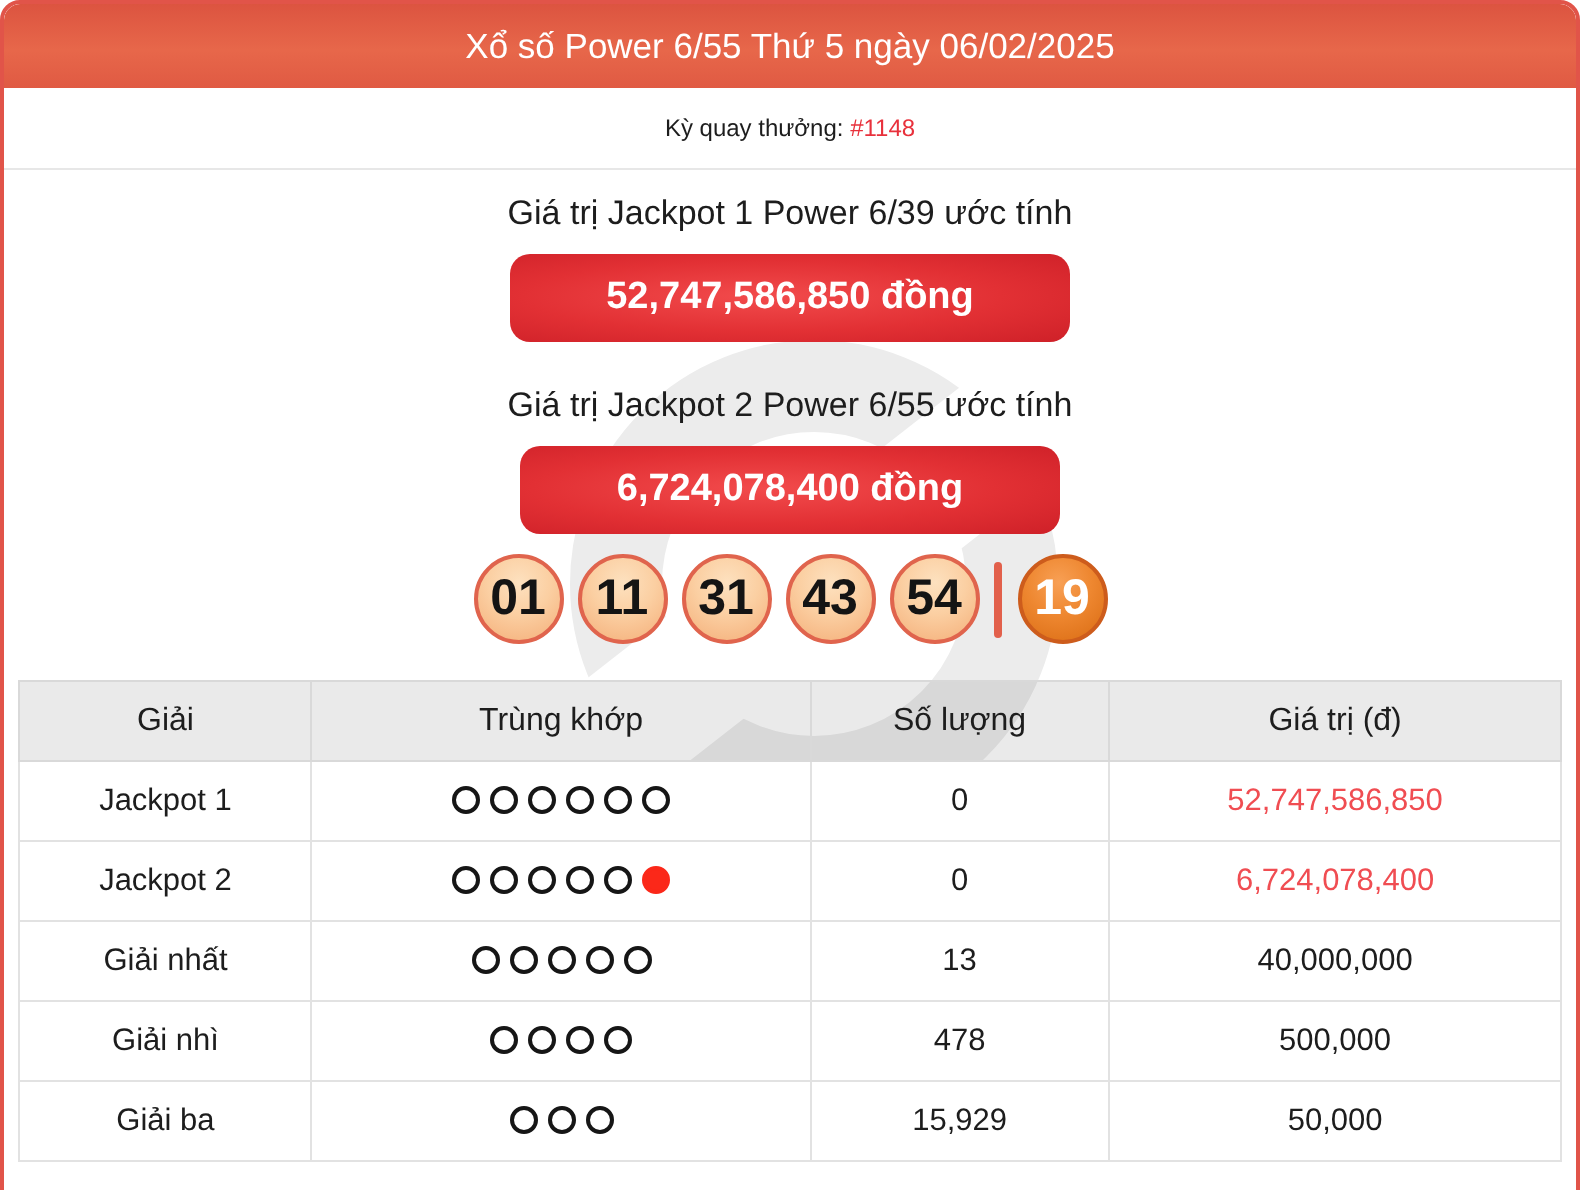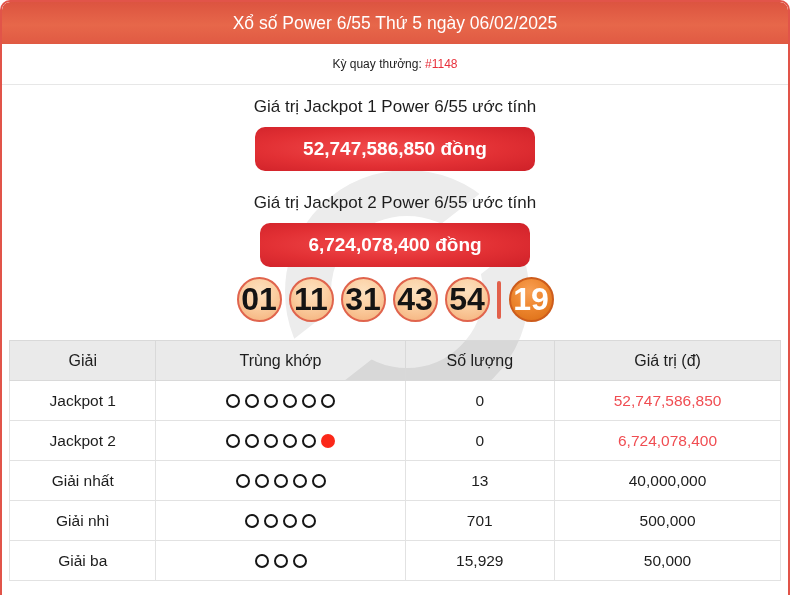--- a/index.html
+++ b/index.html
@@ -60,21 +60,21 @@
     color: #fff; font-weight: bold; font-size: 19px;
     background: radial-gradient(ellipse at 45% 48%, #f24b4c 0%, #e23034 55%, #ce2028 100%);
   }
   
   .balls { display: flex; justify-content: center; align-items: center; margin-top: 10px; }
   .ball {
     width: 45px; height: 45px; border-radius: 50%;
     border: 2px solid #e0644d;
     background: radial-gradient(circle at 50% 30%, #fde1bf 0%, #fbcfa2 45%, #f4ae78 100%);
     display: flex; align-items: center; justify-content: center;
-    font-size: 32px; font-weight: bold; color: #141414;
+    font-size: 25px; font-weight: bold; color: #141414;
     margin: 0 3.5px;
   }
   .ball.special {
     border-color: #cd5c1c; color: #fff;
     background: radial-gradient(circle at 45% 30%, #f8a055 0%, #ee8730 45%, #d96b12 100%);
   }
   .ball-sep {
     width: 4px; height: 38px; border-radius: 2px;
     background: #e2604b; margin: 0 4px;
   }
@@ -118,21 +118,21 @@
   </div>
 
   <div class="content">
     <div class="title-band">Xổ số Power 6/55 Thứ 5 ngày 06/02/2025</div>
 
     <div class="draw-line">
       <span>Kỳ quay thưởng: </span>
       <span class="draw-num">#1148</span>
     </div>
 
-    <div class="jp-label">Giá trị Jackpot 1 Power 6/55 ước tính</div>
+    <div class="jp-label">Giá trị Jackpot 1 Power 6/39 ước tính</div>
     <div class="jp-pill">52,747,586,850 đồng</div>
 
     <div class="jp-label jp-label-2">Giá trị Jackpot 2 Power 6/55 ước tính</div>
     <div class="jp-pill">6,724,078,400 đồng</div>
 
     <div class="balls" id="balls">
         <div class="ball">01</div>
         <div class="ball">11</div>
         <div class="ball">31</div>
         <div class="ball">43</div>
@@ -165,21 +165,21 @@
           </tr>
           <tr>
             <td>Giải nhất</td>
             <td><span class="circle"></span><span class="circle"></span><span class="circle"></span><span class="circle"></span><span class="circle"></span></td>
             <td>13</td>
             <td class="">40,000,000</td>
           </tr>
           <tr>
             <td>Giải nhì</td>
             <td><span class="circle"></span><span class="circle"></span><span class="circle"></span><span class="circle"></span></td>
-            <td>701</td>
+            <td>478</td>
             <td class="">500,000</td>
           </tr>
           <tr>
             <td>Giải ba</td>
             <td><span class="circle"></span><span class="circle"></span><span class="circle"></span></td>
             <td>15,929</td>
             <td class="">50,000</td>
           </tr>
         </tbody>
     </table>

